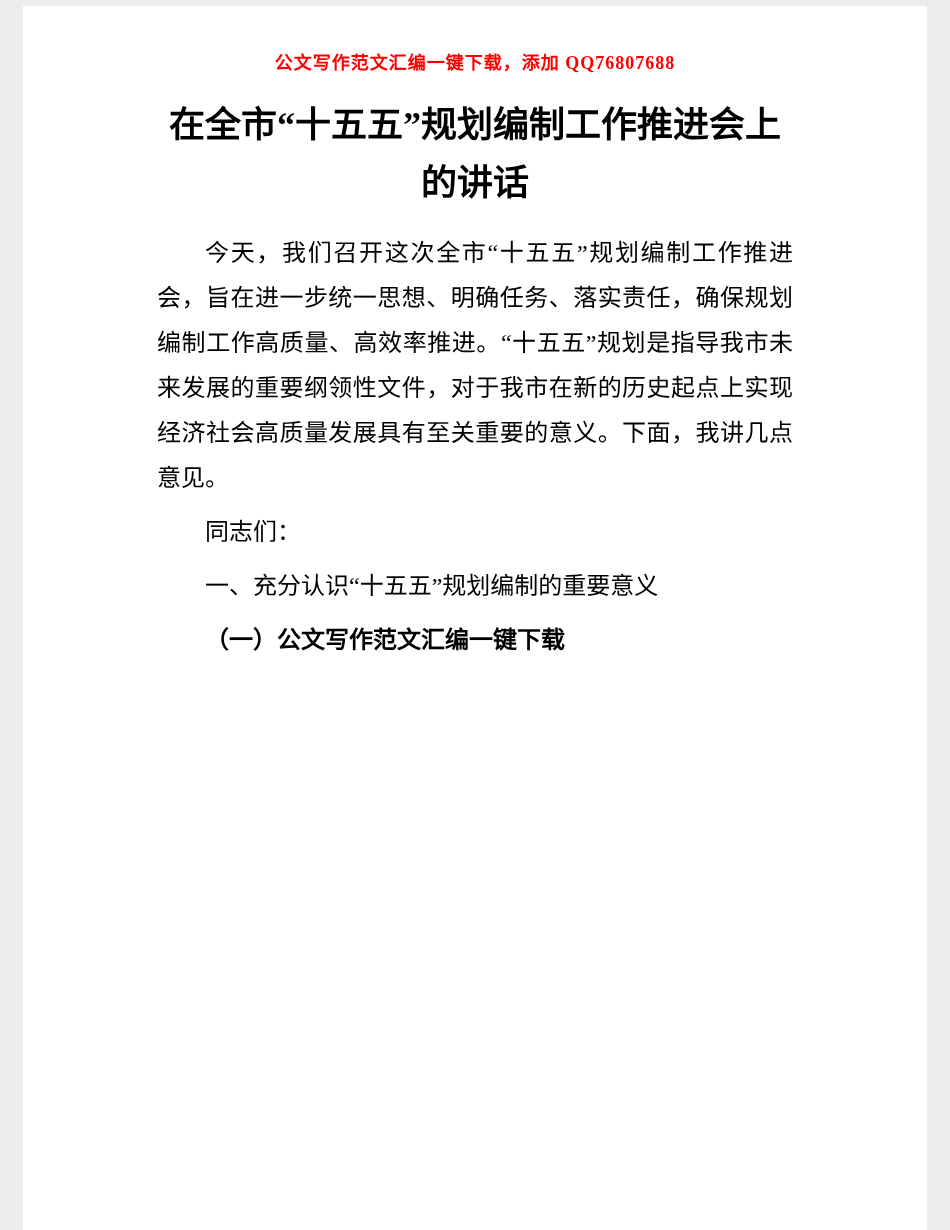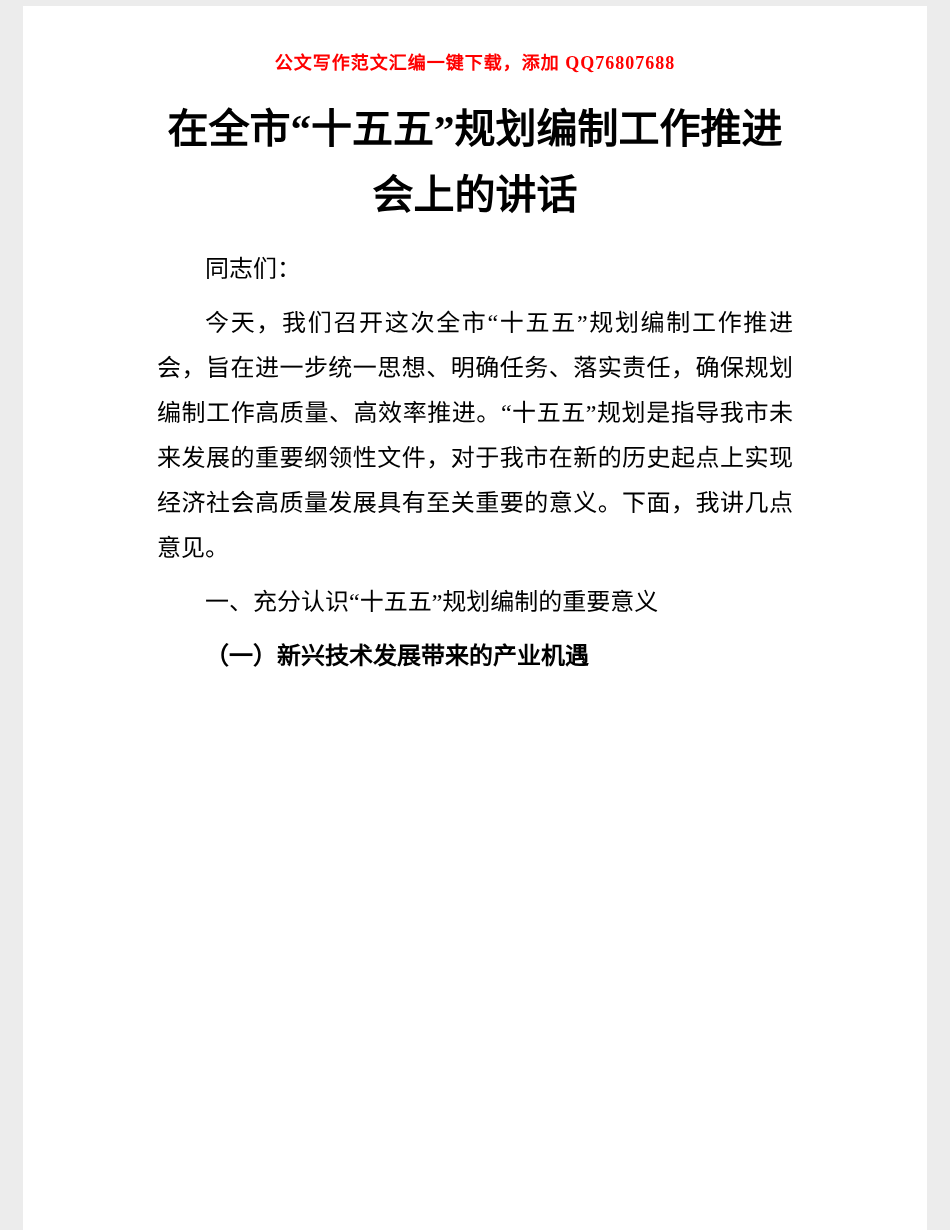--- a/index.html
+++ b/index.html
@@ -28,21 +28,21 @@
   .notice {
     color: #ff0000;
     font-size: 18px;
     font-weight: 600;
     text-align: center;
     letter-spacing: 1px;
     margin-bottom: 22px;
   }
 
   .doc-title {
-    font-size: 41px;
+    font-size: 36px;
     font-weight: 700;
     color: #000000;
     text-align: center;
     line-height: 1.62;
     margin: 8px 0 18px 0;
   }
 
   .para {
     font-size: 24px;
     color: #000000;
@@ -71,24 +71,24 @@
 </head>
 <body>
 
 <div class="viewport">
   <div class="page">
 
     <div class="notice">公文写作范文汇编一键下载，添加 QQ76807688</div>
 
     <h1 class="doc-title">在全市“十五五”规划编制工作推进会上的讲话</h1>
 
+    <p class="para">今天，我们召开这次全市“十五五”规划编制工作推进会，旨在进一步统一思想、明确任务、落实责任，确保规划编制工作高质量、高效率推进。“十五五”规划是指导我市未来发展的重要纲领性文件，对于我市在新的历史起点上实现经济社会高质量发展具有至关重要的意义。下面，我讲几点意见。</p>
+
     <p class="para greeting">同志们：</p>
-
-    <p class="para">今天，我们召开这次全市“十五五”规划编制工作推进会，旨在进一步统一思想、明确任务、落实责任，确保规划编制工作高质量、高效率推进。“十五五”规划是指导我市未来发展的重要纲领性文件，对于我市在新的历史起点上实现经济社会高质量发展具有至关重要的意义。下面，我讲几点意见。</p>
 
     <p class="para heading">一、充分认识“十五五”规划编制的重要意义</p>
 
-    <p class="para subheading">（一）新兴技术发展带来的产业机遇</p>
+    <p class="para subheading">（一）公文写作范文汇编一键下载</p>
 
 
 
   </div>
 </div>
 
 </body></html>

